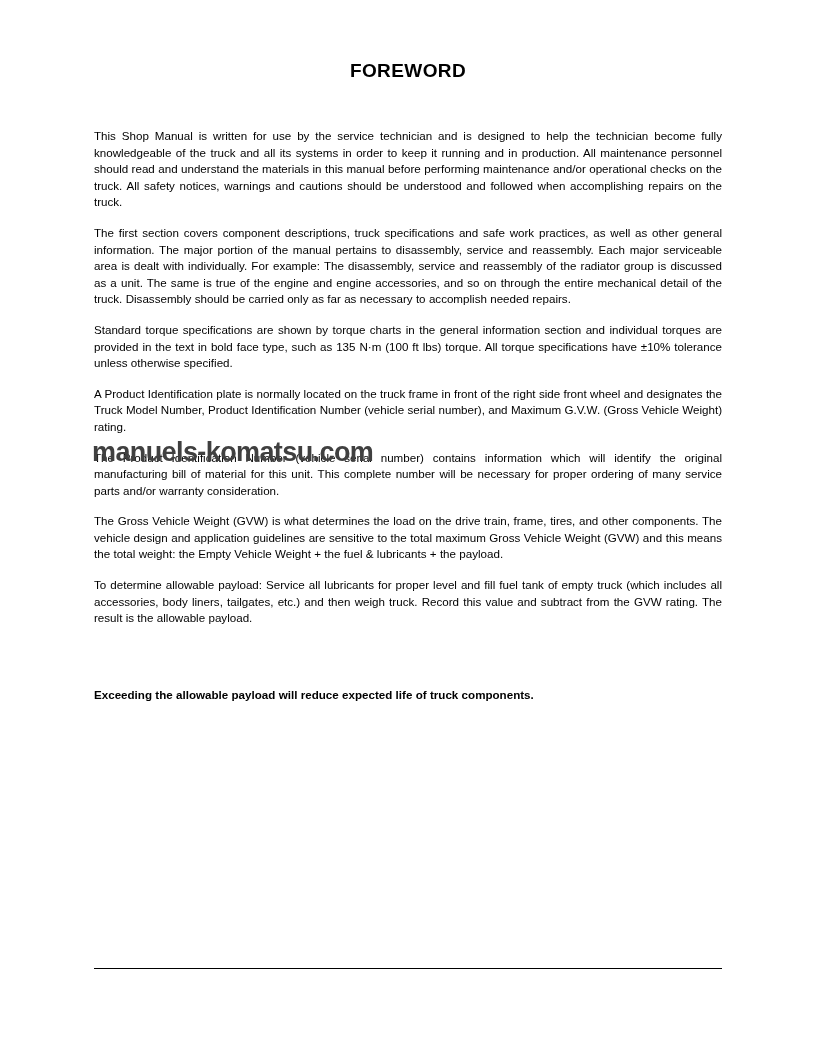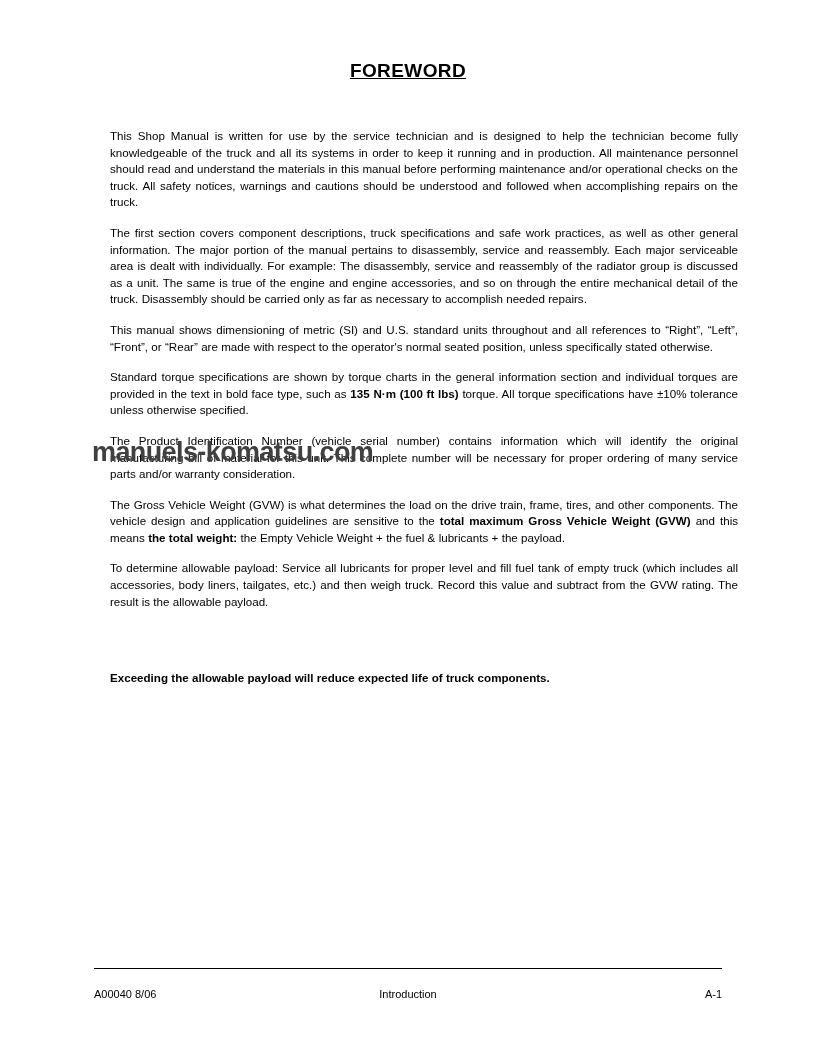--- a/index.html
+++ b/index.html
@@ -28,25 +28,24 @@
   }
   .doc-title {
     position: absolute;
     left: 0;
     top: 60px;
     width: 628px;
     text-align: center;
     font-size: 19px;
     font-weight: bold;
     letter-spacing: 0.4px;
-    text-decoration: underline;
   }
   .body-block {
     position: absolute;
-    left: 16px;
+    left: 0;
     top: 128px;
     width: 628px;
   }
   p.para {
     margin: 0 0 14px 0;
     font-size: 11.6px;
     line-height: 16.6px;
     text-align: justify;
     text-justify: inter-word;
     word-spacing: 0.1px;
@@ -62,21 +61,21 @@
     font-weight: bold;
     text-align: left;
   }
   .spacer-note {
     height: 16px;
   }
   .spacer-final {
     height: 30px;
   }
   b.bold {
-    font-weight: bold;
+    font-weight: normal;
   }
   .watermark {
     position: absolute;
     left: 92px;
     top: 437px;
     font-size: 27px;
     font-weight: bold;
     color: #404040;
     letter-spacing: -0.6px;
     white-space: nowrap;
@@ -129,46 +128,41 @@
 
     <div class="doc-title">FOREWORD</div>
 
     <div class="body-block">
 
       <p class="para">This Shop Manual is written for use by the service technician and is designed to help the technician become fully knowledgeable of the truck and all its systems in order to keep it running and in production. All maintenance personnel should read and understand the materials in this manual before performing maintenance and/or operational checks on the truck. All safety notices, warnings and cautions should be understood and followed when accomplishing repairs on the truck.</p>
 
       <p class="para">The first section covers component descriptions, truck specifications and safe work practices, as well as other general information. The major portion of the manual pertains to disassembly, service and reassembly. Each major serviceable area is dealt with individually. For example: The disassembly, service and reassembly of the radiator group is discussed as a unit. The same is true of the engine and engine accessories, and so on through the entire mechanical detail of the truck. Disassembly should be carried only as far as necessary to accomplish needed repairs.</p>
 
 
-      <p class="para">This manual shows dimensioning of metric (SI) and U.S. standard units throughout and all references to “Right”, “Left”, “Front”, or “Rear” are made with respect to the operator's normal seated position, unless specifically stated otherwise.</p>
 
       <p class="para"><span>Standard torque specifications are shown by torque charts in the general information section and individual torques are provided in the text in bold face type, such as </span><b class="bold">135 N·m (100 ft lbs)</b><span> torque. All torque specifications have ±10% tolerance unless otherwise specified.</span></p>
 
+      <p class="para">A Product Identification plate is normally located on the truck frame in front of the right side front wheel and designates the Truck Model Number, Product Identification Number (vehicle serial number), and Maximum G.V.W. (Gross Vehicle Weight) rating.</p>
 
 
       <p class="para">The Product Identification Number (vehicle serial number) contains information which will identify the original manufacturing bill of material for this unit. This complete number will be necessary for proper ordering of many service parts and/or warranty consideration.</p>
 
       <p class="para"><span>The Gross Vehicle Weight (GVW) is what determines the load on the drive train, frame, tires, and other components. The vehicle design and application guidelines are sensitive to the </span><b class="bold">total maximum Gross Vehicle Weight (GVW)</b><span> and this means </span><b class="bold">the total weight:</b><span> the Empty Vehicle Weight + the fuel &amp; lubricants + the payload.</span></p>
 
       <p class="para">To determine allowable payload: Service all lubricants for proper level and fill fuel tank of empty truck (which includes all accessories, body liners, tailgates, etc.) and then weigh truck. Record this value and subtract from the GVW rating. The result is the allowable payload.</p>
 
       <div class="spacer-note"></div>
 
 
       <div class="spacer-final"></div>
 
       <p class="para emph-line">Exceeding the allowable payload will reduce expected life of truck components.</p>
 
     </div>
 
     <div class="footer-rule"></div>
 
-    <div class="footer">
-      <span class="footer-left">A00040  8/06</span>
-      <span class="footer-center">Introduction</span>
-      <span class="footer-right">A-1</span>
-    </div>
 
   </div>
 
   <div class="watermark">manuels-komatsu.com</div>
 
 </div>
 
 </body></html>

